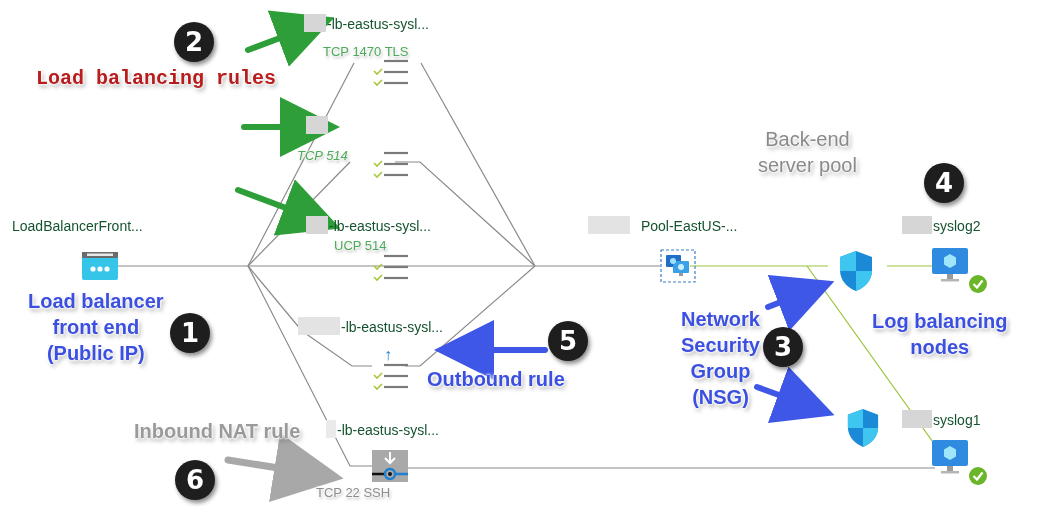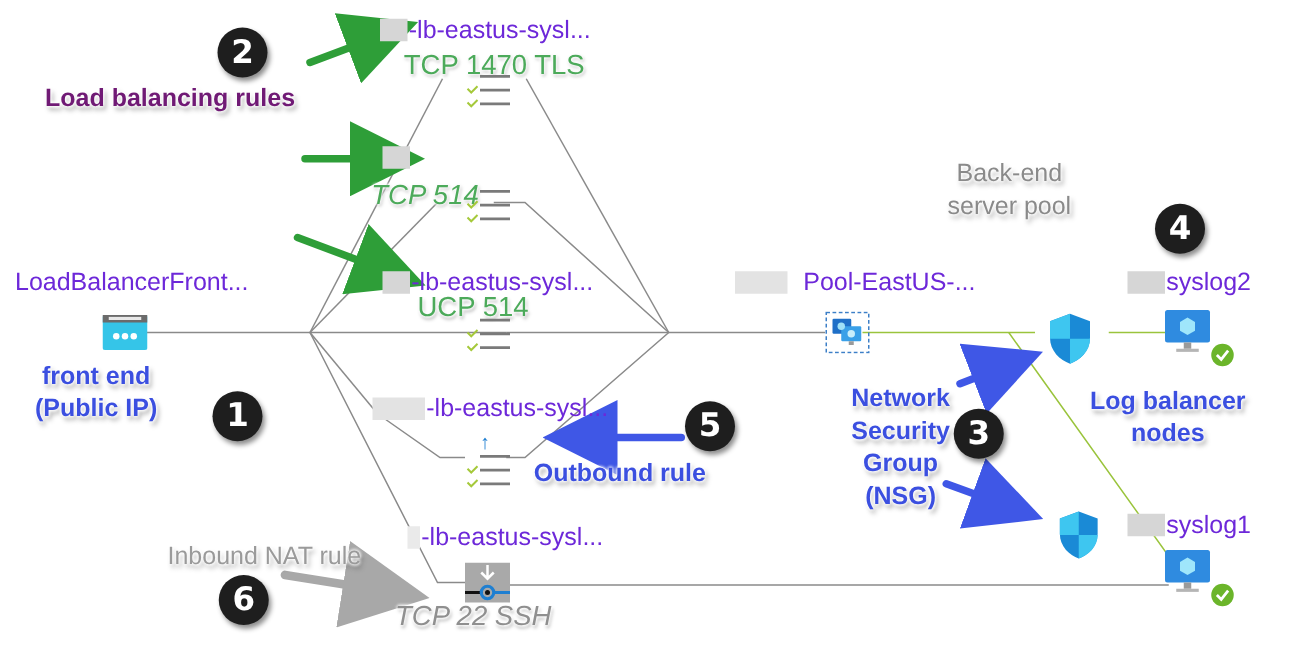--- a/index.html
+++ b/index.html
@@ -1,28 +1,28 @@
 <!DOCTYPE html>
 <html><head>
 <meta charset="utf-8">
 <style>
   html, body { margin: 0; padding: 0; background: #ffffff; }
   body { width: 1043px; height: 529px; position: relative; overflow: hidden;
          font-family: "Liberation Sans", "DejaVu Sans", sans-serif; }
   svg#diagram { position: absolute; left: 0; top: 0; width: 1043px; height: 529px; }
-  .node-label { position: absolute; font-size: 20px; color: #6d28d9; white-space: nowrap; line-height: 20px; }
+  .node-label { position: absolute; font-size: 14px; color: #14532d; white-space: nowrap; line-height: 20px; }
   .redact { display: inline-block; width: 22px; height: 18px; background: #d6d6d6; vertical-align: -3px; margin-right: 1px; }
   .redact.wide { width: 42px; background: #e3e3e3; }
   .anno { position: absolute; font-weight: bold; white-space: nowrap; font-size: 20px; line-height: 26px; text-align: center;
           text-shadow: 0 0 3px #fff, 0 0 3px #fff, 0 0 3px #fff, 2px 3px 4px rgba(0,0,0,0.35); }
-  .anno.green { color: #701a75; }
+  .anno.green { color: #b91c1c; font-family: Liberation Mono, monospace; }
   .anno.blue { color: #3b4fe0; }
-  .anno.gray { color: #9a9a9a; font-weight: normal; margin-top: 14px; }
+  .anno.gray { color: #9a9a9a; font-weight: bold; }
   .anno.light { color: #8a8a8a; font-weight: normal; text-align: center; }
-  .proto { position: absolute; font-size: 22px; white-space: nowrap; line-height: 20px;
+  .proto { position: absolute; font-size: 13px; white-space: nowrap; line-height: 20px;
            text-shadow: 0 0 3px #fff, 0 0 3px #fff, 0 0 3px #fff, 1px 2px 3px rgba(0,0,0,0.35); }
   .proto.green { color: #4caa5a; }
   .proto.gray { color: #8f8f8f; }
   .badge { position: absolute; width: 40px; height: 40px; border-radius: 50%; background: #1e1e1e; color: #fff;
            font-weight: bold; font-size: 26px; line-height: 40px; text-align: center;
            box-shadow: 2px 3px 4px rgba(0,0,0,0.45); font-family: "DejaVu Sans", sans-serif; }
   .icon { position: absolute; }
 </style>
 </head>
 <body>
@@ -86,20 +86,21 @@
   <svg width="36" height="28" viewBox="0 0 36 28">
     <rect x="0" y="0" width="36" height="28" rx="2" fill="#35c5e8"></rect>
     <rect x="0" y="0" width="36" height="6" fill="#6b6b6b"></rect>
     <rect x="5" y="1.5" width="26" height="2.5" fill="#e8e8e8"></rect>
     <circle cx="11" cy="17" r="2.6" fill="#fff"></circle>
     <circle cx="18" cy="17" r="2.6" fill="#fff"></circle>
     <circle cx="25" cy="17" r="2.6" fill="#fff"></circle>
   </svg>
 </div>
 <div class="anno blue" style="left:28px; top:288px;">
+  <div>Load balancer</div>
   <div>front end</div>
   <div>(Public IP)</div>
 </div>
 <div class="badge" style="left:170px; top:313px;">1</div>
 
 <div class="badge" style="left:174px; top:22px;">2</div>
 <div class="anno green" style="left:36px; top:66px;">Load balancing rules</div>
 
 <div class="node-label" style="left:304px; top:14px;">
   <span class="redact"></span><span>-lb-eastus-sysl...</span>
@@ -159,21 +160,21 @@
 <div class="icon" style="left:372px; top:450px; width:36px; height:34px;">
   <svg width="36" height="34" viewBox="0 0 36 34">
     <rect x="0" y="0" width="36" height="32" fill="#a9a9a9"></rect>
     <path d="M18 2 L18 12 M13 8 L18 13 L23 8" stroke="#fff" stroke-width="2" fill="none"></path>
     <line x1="0" y1="24" x2="14" y2="24" stroke="#111" stroke-width="2.5"></line>
     <circle cx="18" cy="24" r="5" fill="none" stroke="#1f7fd1" stroke-width="2.5"></circle>
     <circle cx="18" cy="24" r="2" fill="#111"></circle>
     <line x1="23" y1="24" x2="36" y2="24" stroke="#1f7fd1" stroke-width="2.5"></line>
   </svg>
 </div>
-<div class="proto gray" style="left:316px; top:483px;font-style:italic;">TCP 22 SSH</div>
+<div class="proto gray" style="left:316px; top:483px;">TCP 22 SSH</div>
 <div class="badge" style="left:175px; top:460px;">6</div>
 
 <div class="anno light" style="left:758px; top:126px;">
   <div>Back-end</div>
   <div>server pool</div>
 </div>
 <div class="node-label" style="left:588px; top:216px;">
   <span class="redact wide"></span>
   <span style="margin-left:6px;">Pool-EastUS-...</span>
 </div>
@@ -218,21 +219,21 @@
   <svg width="60" height="46" viewBox="0 0 60 46">
     <rect x="2" y="0" width="36" height="26" rx="2" fill="#2f8be0"></rect>
     <path d="M20 6 L26 9.5 L26 16.5 L20 20 L14 16.5 L14 9.5 Z" fill="#9fe6fb"></path>
     <rect x="17" y="26" width="6" height="5" fill="#9a9a9a"></rect>
     <rect x="11" y="31" width="18" height="2.5" fill="#b5b5b5"></rect>
     <circle cx="48" cy="36" r="9" fill="#6bb52a"></circle>
     <path d="M43.5 36 L47 39.5 L52.5 32.5" stroke="#fff" stroke-width="2.2" fill="none"></path>
   </svg>
 </div>
 <div class="anno blue" style="left:872px; top:308px;">
-  <div>Log balancer</div>
+  <div>Log balancing</div>
   <div>nodes</div>
 </div>
 
 <div class="node-label" style="left:902px; top:410px;">
   <span class="redact" style="width:30px;"></span><span>syslog1</span>
 </div>
 <div class="icon" style="left:930px; top:440px; width:60px; height:46px;">
   <svg width="60" height="46" viewBox="0 0 60 46">
     <rect x="2" y="0" width="36" height="26" rx="2" fill="#2f8be0"></rect>
     <path d="M20 6 L26 9.5 L26 16.5 L20 20 L14 16.5 L14 9.5 Z" fill="#9fe6fb"></path>

